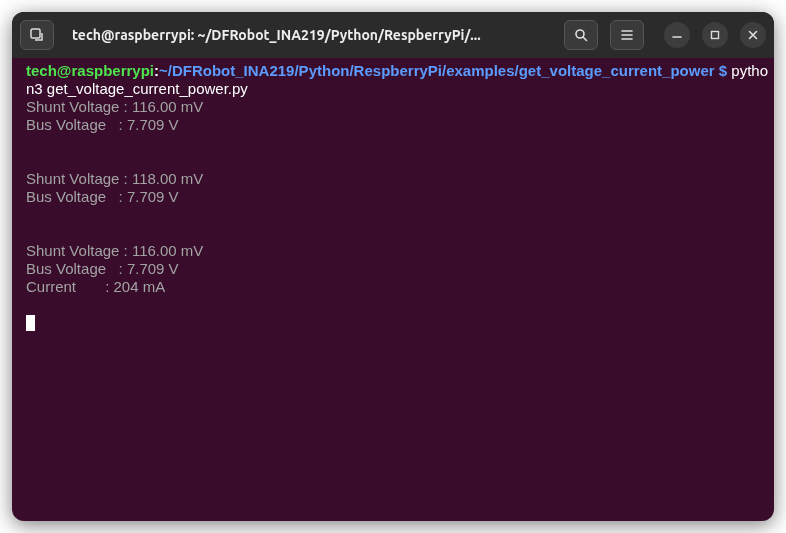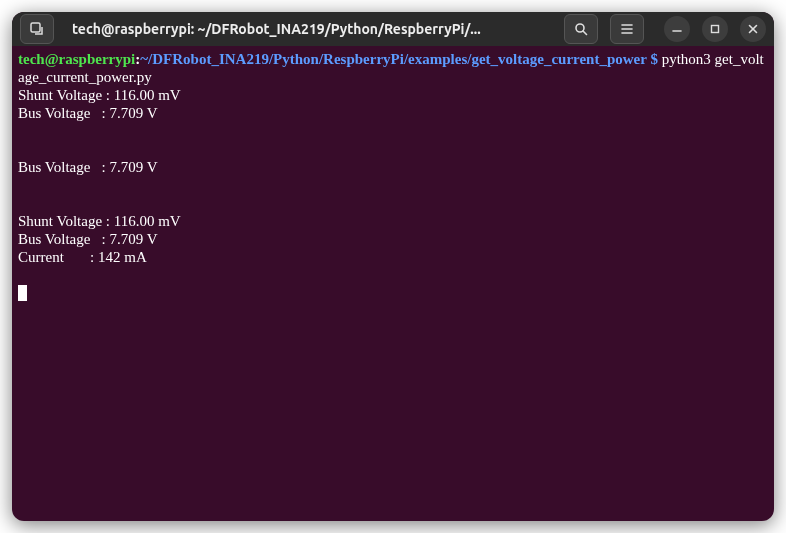--- a/index.html
+++ b/index.html
@@ -14,21 +14,21 @@
       width: 762px;
       height: 509px;
       background: #380c2a;
       border-radius: 12px;
       overflow: hidden;
       box-shadow: 0 4px 20px rgba(0,0,0,0.5);
       display: flex;
       flex-direction: column;
     }
     .titlebar {
-      height: 34px;
+      height: 46px;
       background: #2b2b2b;
       display: flex;
       align-items: center;
       padding: 0 8px;
       gap: 8px;
     }
     .tab-btn {
       width: 34px;
       height: 30px;
       background: #3a3a3a;
@@ -83,31 +83,32 @@
       justify-content: center;
       color: #ddd;
       cursor: pointer;
     }
     .terminal {
       flex: 1;
       padding: 4px 6px;
       font-size: 15px;
       line-height: 18px;
       color: #ffffff;
-      font-family: Liberation Serif, serif;
+      font-family: Liberation Sans, sans-serif;
       overflow: hidden;
       white-space: pre-wrap;
       word-break: break-all;
+      margin-left: 8px;
     }
     .prompt-user { color: #4ee44e; font-weight: bold; }
     .prompt-path { color: #5c9cff; font-weight: bold; }
     .prompt-dollar { color: #5c9cff; font-weight: bold; }
     .prompt-colon { color: #ffffff; font-weight: bold; }
     .cmd-text { color: #ffffff; }
-    .output-line { color: #ffffff; }
+    .output-line { color: #a3a3a3; }
     .cursor {
       display: inline-block;
       width: 9px;
       height: 16px;
       background: #ffffff;
       vertical-align: text-bottom;
     }
     .reading-block { margin-bottom: 18px; }
     .reading-block:last-of-type { margin-bottom: 0; }
     svg { display: block; }
@@ -155,17 +156,17 @@
             <line x1="2.5" y1="2.5" x2="9.5" y2="9.5" stroke="#ddd" stroke-width="1.6" stroke-linecap="round"></line>
             <line x1="9.5" y1="2.5" x2="2.5" y2="9.5" stroke="#ddd" stroke-width="1.6" stroke-linecap="round"></line>
           </svg>
         </div>
       </div>
     </div>
   </div>
 
   <div class="terminal"><span class="prompt-user">tech@raspberrypi</span><span class="prompt-colon">:</span><span class="prompt-path">~/DFRobot_INA219/Python/RespberryPi/examples/get_voltage_current_power</span><span class="prompt-dollar"> $ </span><span class="cmd-text">python3 get_voltage_current_power.py</span>
 <div class="reading-block"><div class="output-line">Shunt Voltage : 116.00 mV</div><div class="output-line">Bus Voltage   : 7.709 V</div></div>
-<div class="reading-block"><div class="output-line">Bus Voltage   : 7.709 V</div></div>
-<div class="reading-block"><div class="output-line">Shunt Voltage : 116.00 mV</div><div class="output-line">Bus Voltage   : 7.709 V</div><div class="output-line">Current       : 142 mA</div></div>
+<div class="reading-block"><div class="output-line">Shunt Voltage : 118.00 mV</div><div class="output-line">Bus Voltage   : 7.709 V</div></div>
+<div class="reading-block"><div class="output-line">Shunt Voltage : 116.00 mV</div><div class="output-line">Bus Voltage   : 7.709 V</div><div class="output-line">Current       : 204 mA</div></div>
 <span class="cursor"></span></div>
 
 </div>
 
 </body></html>

